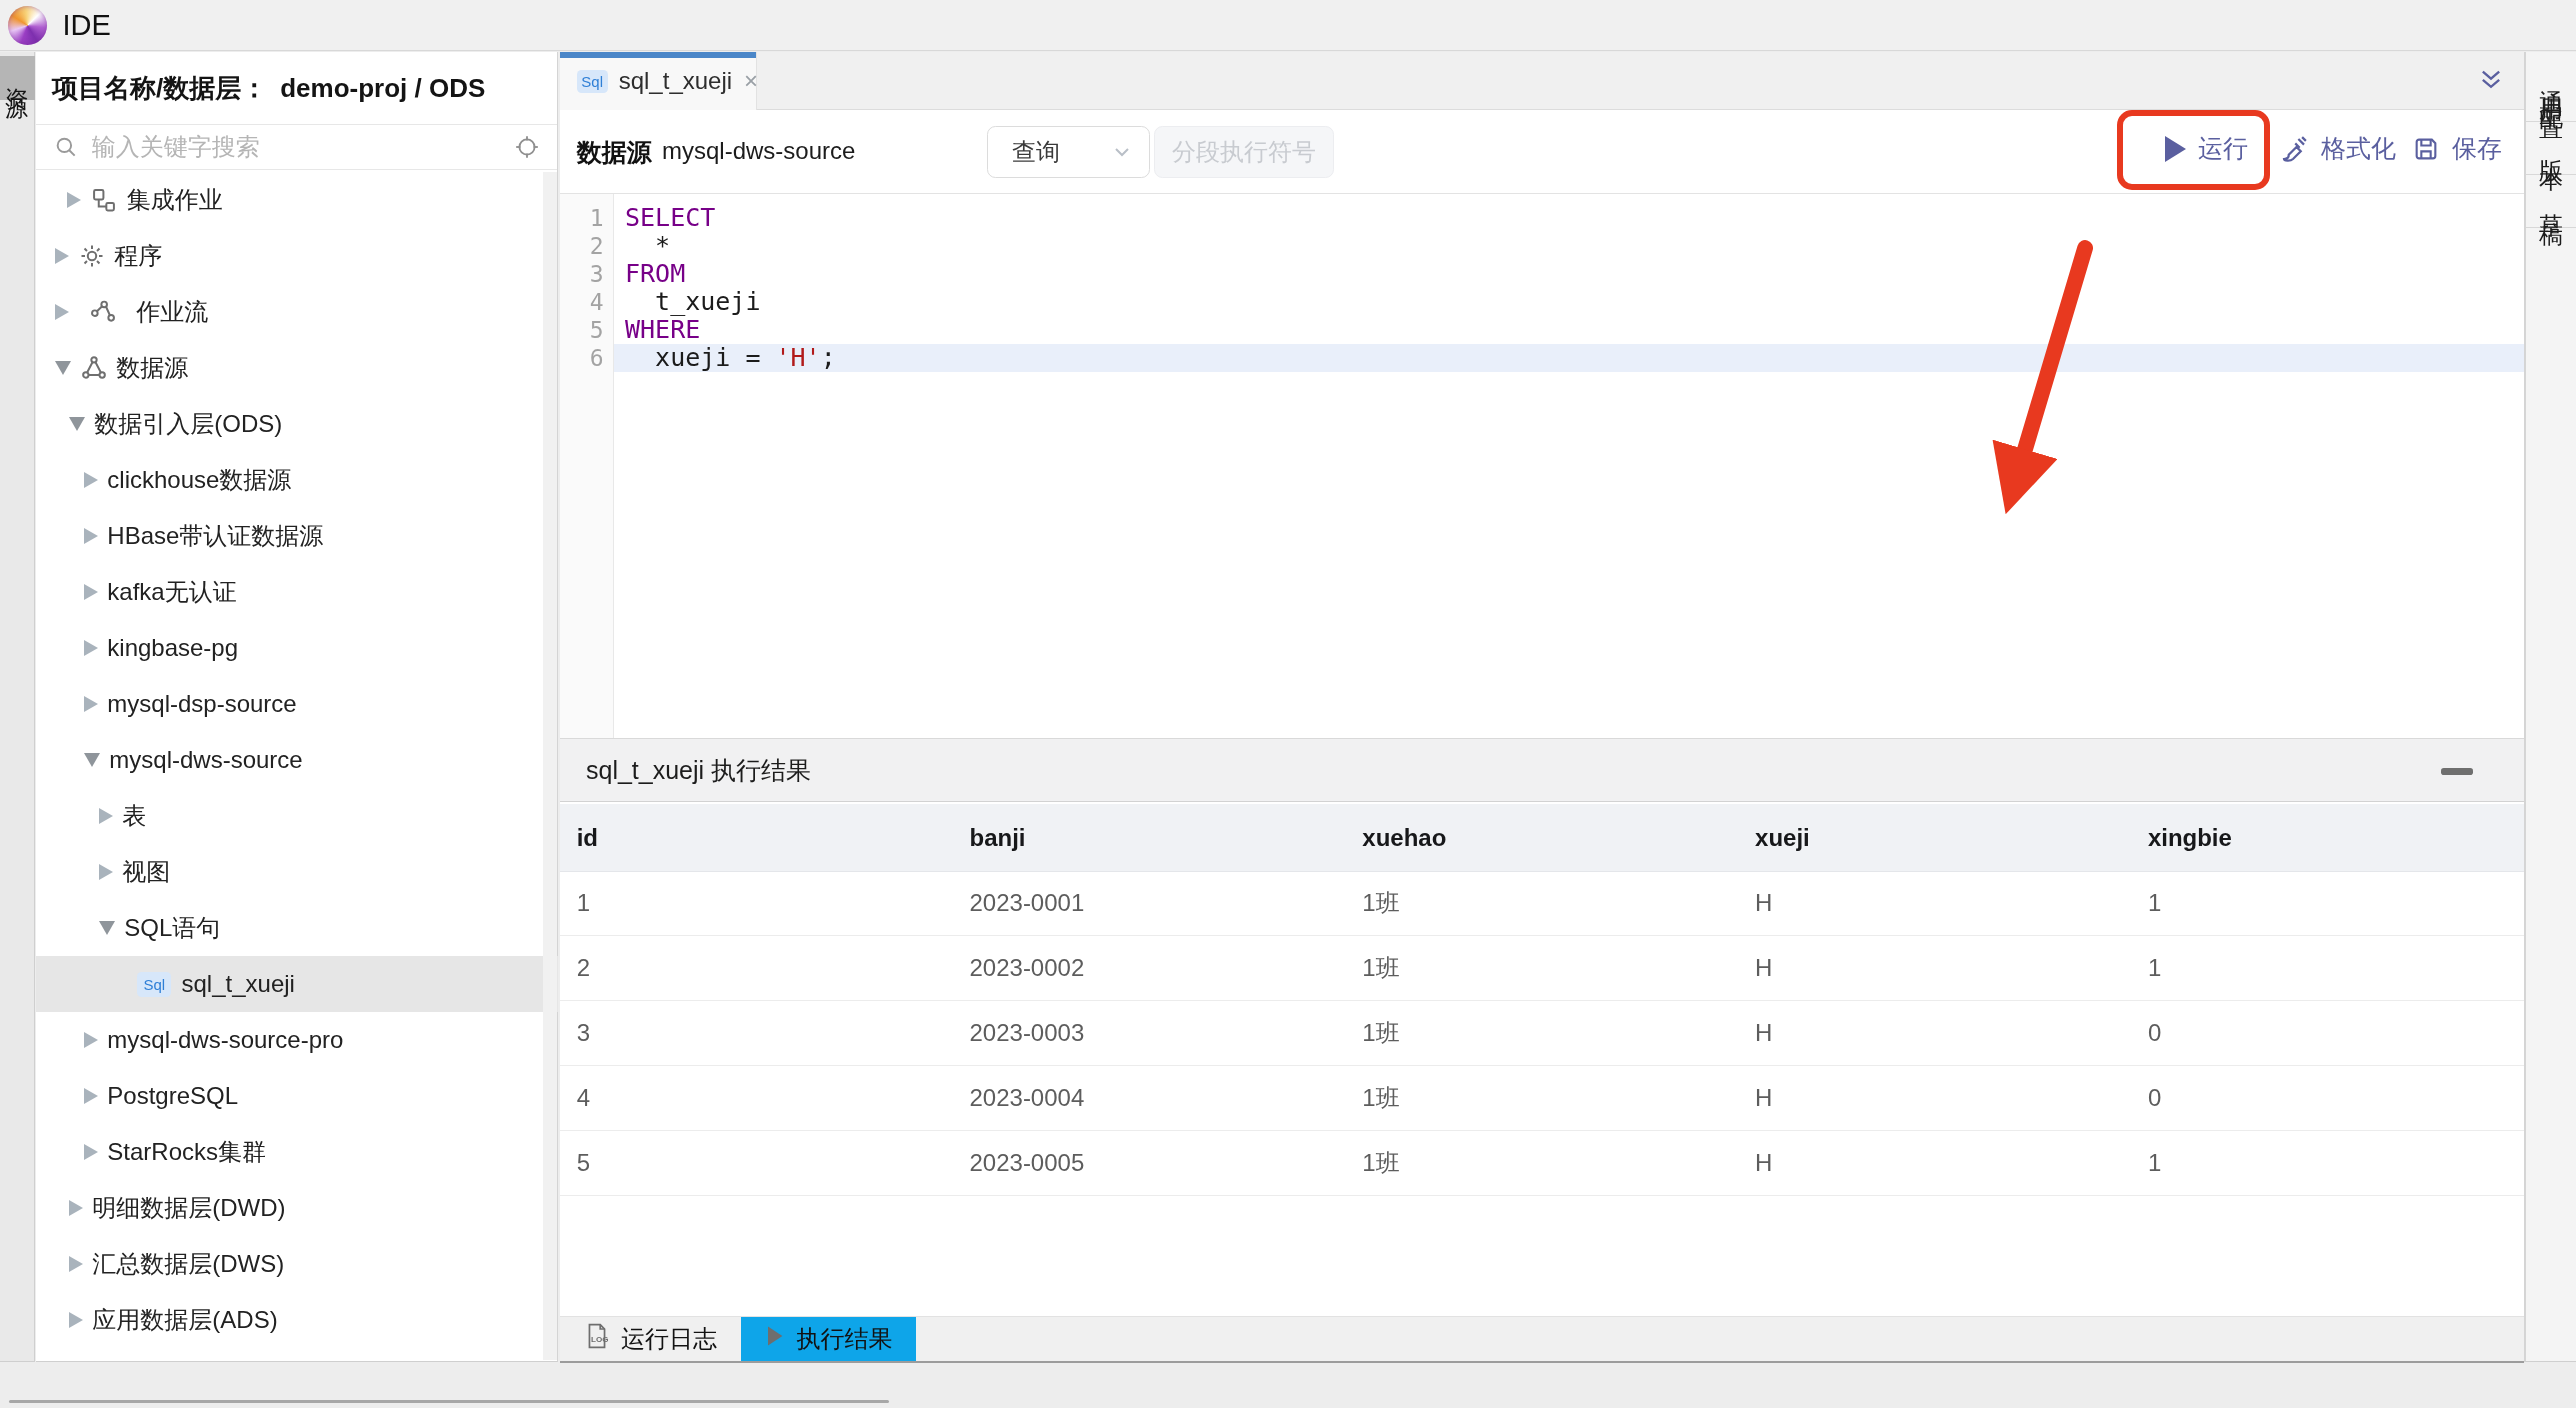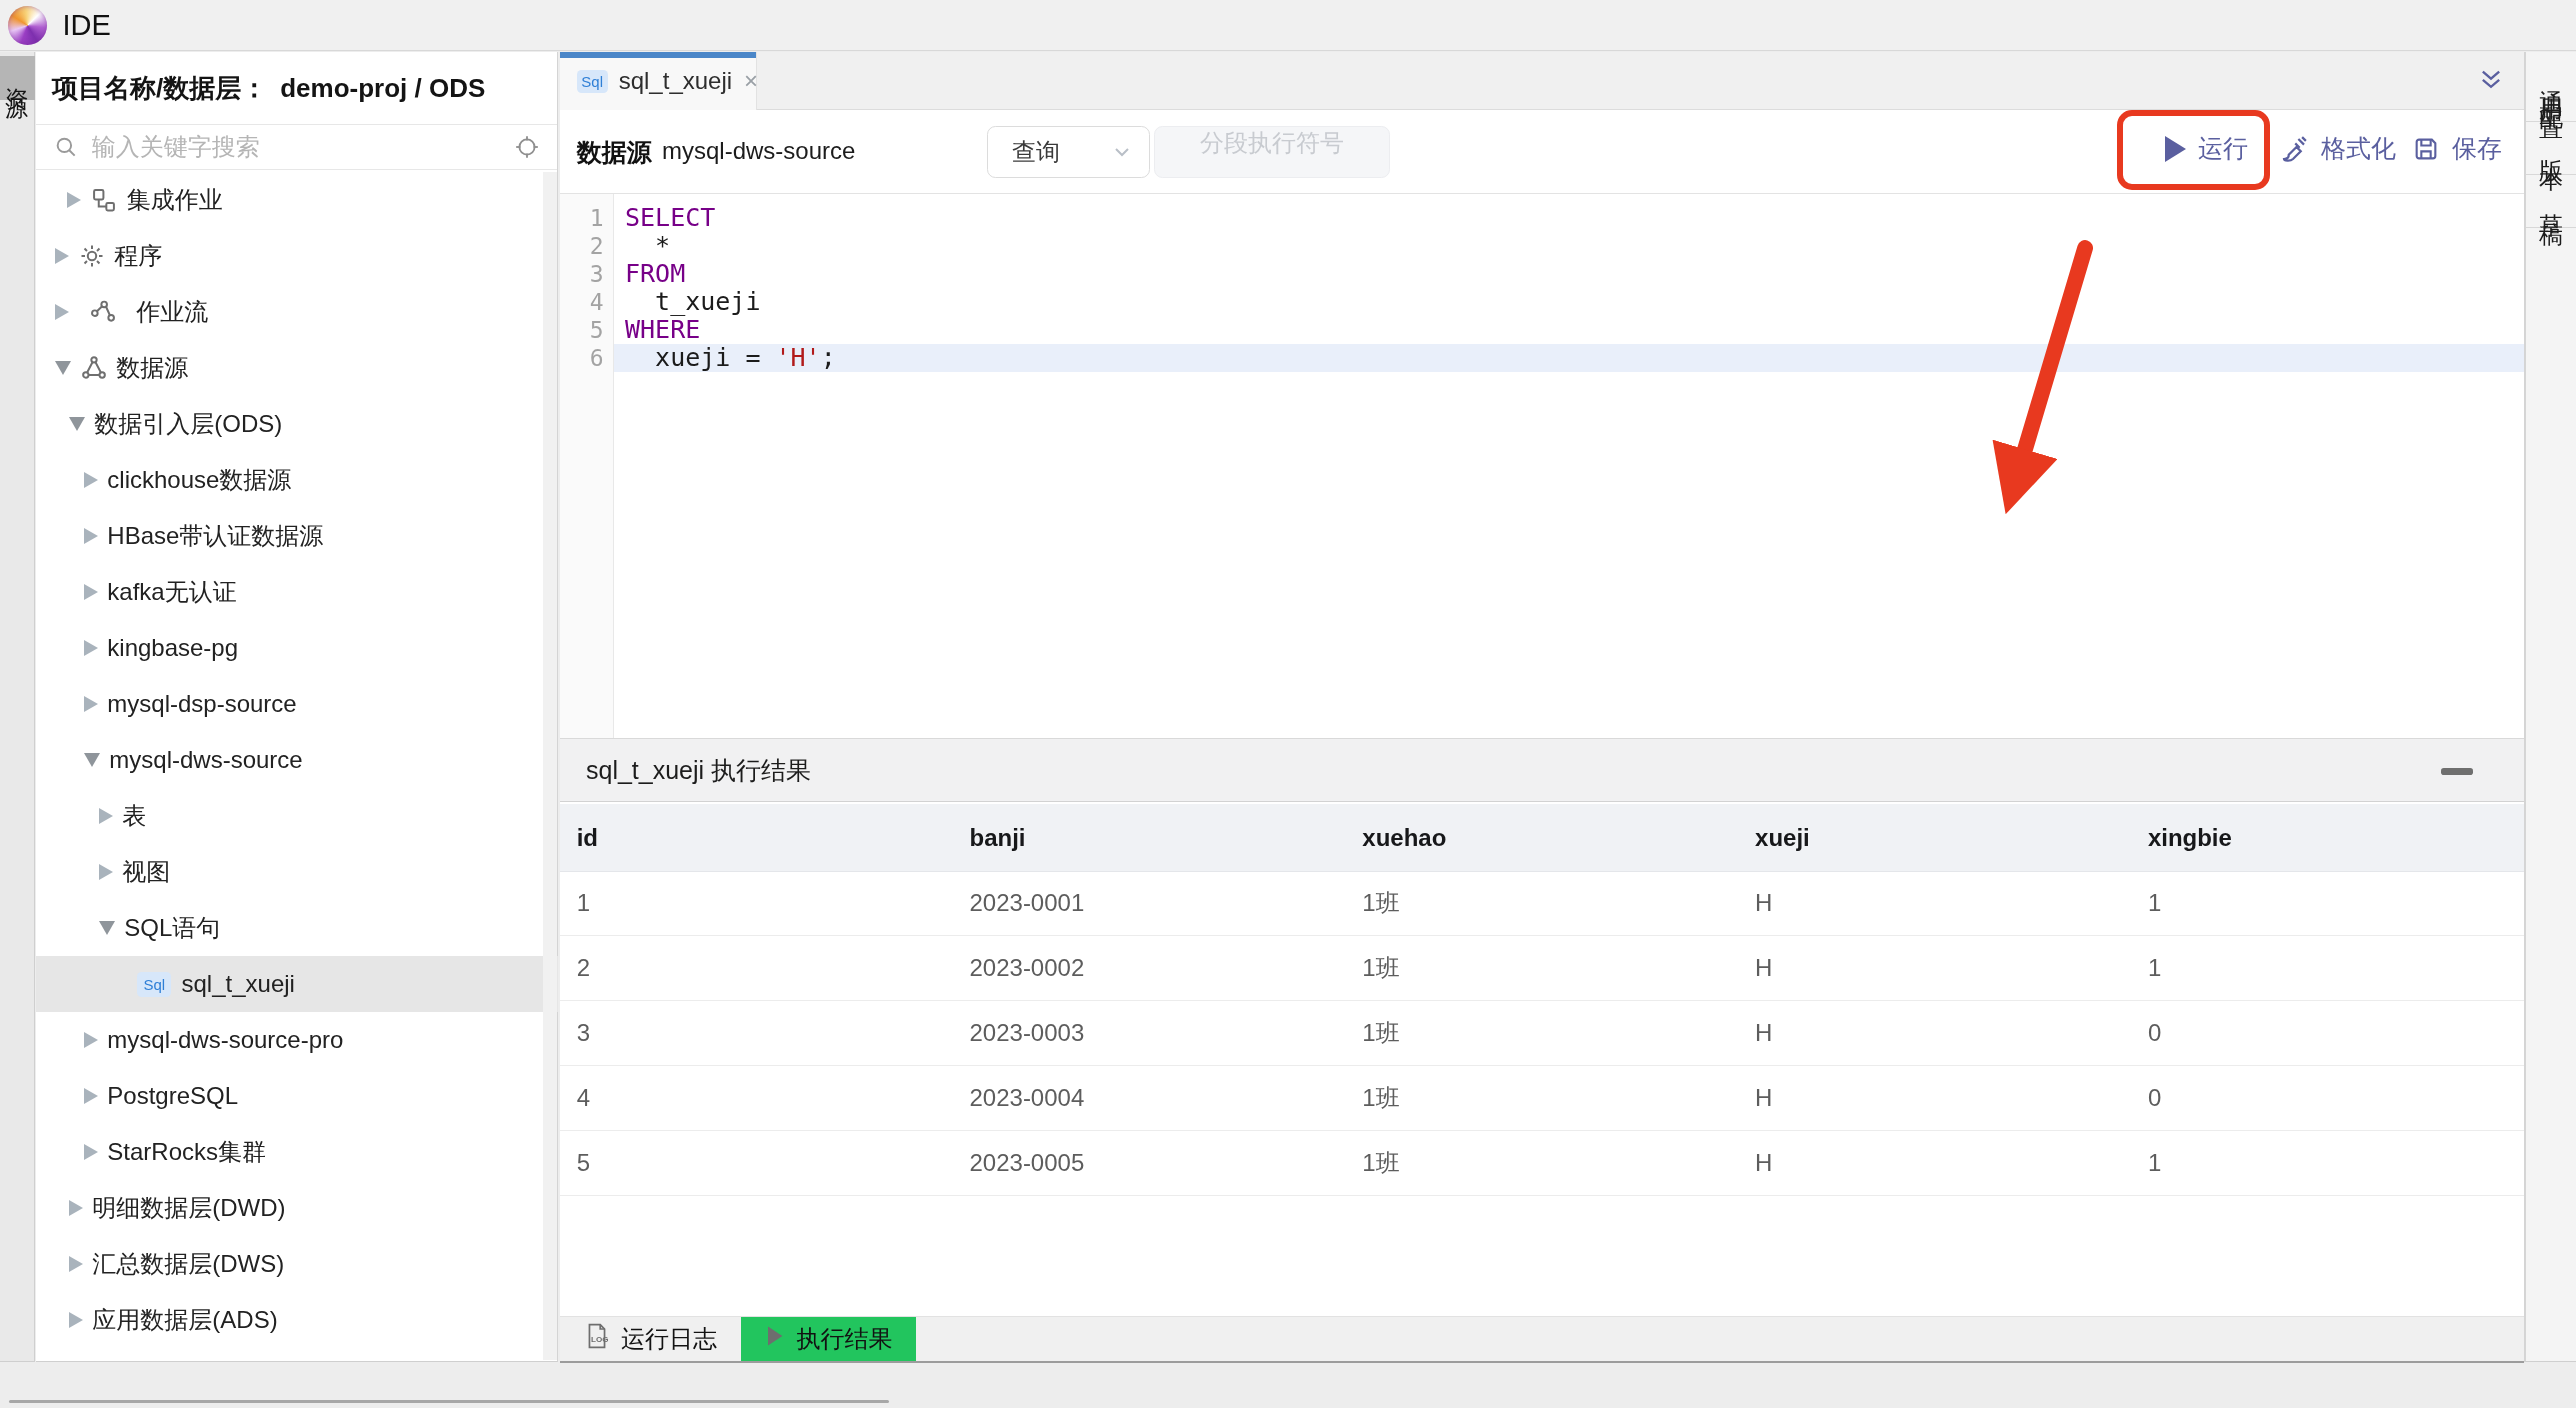--- a/index.html
+++ b/index.html
@@ -51,22 +51,22 @@
   .sql-badge.tab{width:31px;height:23px;}
   .etab .lbl{margin-left:11px;font-size:24px;color:#2e2e2e;}
   .etab .close{margin-left:12px;font-size:24px;color:#9aa0a6;line-height:1;}
   .collapse-chevrons{position:absolute;right:18.6px;top:15px;}
   .toolbar{position:absolute;left:0;top:58px;width:100%;height:84px;border-bottom:0.9px solid #e3e3e3;box-sizing:border-box;}
   .ds-label{position:absolute;left:16.7px;top:26px;font-size:25px;font-weight:bold;color:#111;}
   .ds-value{position:absolute;left:102px;top:27px;font-size:24px;color:#1c1c1c;}
   .mode-select{position:absolute;left:427px;top:16px;width:163px;height:52px;border:0.9px solid #dcdcdc;border-radius:8.4px;
                background:#fff;display:flex;align-items:center;justify-content:space-between;
                padding:0 15px 0 24px;box-sizing:border-box;font-size:24px;color:#3a3a3a;}
-  .seg-btn{position:absolute;left:594px;top:16px;width:236px;height:52px;border:0.9px solid #ecedf0;border-radius:8.4px;
-           background:#f5f6f8;display:flex;justify-content:center;font-size:24px;color:#c8cbd0;box-sizing:border-box;}
+  .seg-btn{position:absolute;left:594px;top:16px;width:180px;height:52px;border:0.9px solid #ecedf0;border-radius:8.4px;
+           background:#f5f6f8;display:flex;align-items:center;justify-content:center;font-size:24px;color:#c8cbd0;box-sizing:border-box;}
   .tool-group{position:absolute;top:22px;display:flex;align-items:center;gap:12px;color:#5a5f9f;font-size:25px;}
   .run-group{left:1605px;}
   .format-group{left:1719px;}
   .save-group{left:1852px;}
   .play-tri{width:0;height:0;border-left:21.3px solid #5a5f9f;border-top:13px solid transparent;border-bottom:13px solid transparent;}
   .tool-group svg{stroke:#5a5f9f;fill:none;stroke-width:1.8;}
   
   .editor{position:absolute;left:0;top:142px;width:100%;height:544px;background:#fff;}
   .gutter{position:absolute;left:0;top:0;bottom:0;width:53px;background:#fafafa;border-right:0.9px solid #e8e8e8;
           padding-top:10.2px;box-sizing:content-box;}
@@ -86,21 +86,21 @@
   .rtable-head{position:absolute;left:0;top:752px;width:100%;height:68px;background:#f0f2f5;
                border-bottom:0.9px solid #e4e6ea;display:flex;box-sizing:border-box;}
   .rtable-head .th{width:386px;padding-left:16.7px;display:flex;align-items:center;font-size:24px;font-weight:bold;color:#17181a;}
   .rtable-body{position:absolute;left:0;top:819px;width:100%;}
   .rrow{height:65px;display:flex;border-bottom:0.9px solid #ececec;box-sizing:border-box;}
   .rrow .td{width:386px;padding-left:16.7px;display:flex;align-items:center;font-size:24px;color:#5d5d5d;}
   
   .bottom-bar{position:absolute;left:0;top:1264px;width:100%;height:44px;background:#f0f0f0;
               border-top:0.9px solid #e2e2e2;border-bottom:2.8px solid #9c9c9c;display:flex;box-sizing:content-box;}
   .btab{display:flex;align-items:center;gap:11px;padding:0 24px;font-size:24px;color:#121212;}
-  .btab.active{background:#22c55e;}
+  .btab.active{background:#0ea5e9;}
   .btab svg{flex:none;}
   
   .right-rail{position:absolute;left:2525px;top:52px;width:51px;height:1310px;background:#f4f4f4;
               border-left:0.9px solid #d5d5d5;border-bottom:0.9px solid #cfcfcf;box-sizing:border-box;}
   .rail-item{display:flex;justify-content:center;padding:18.6px 0 16.7px 0;border-bottom:0.9px solid #d8d8d8;}
   .rail-item span{writing-mode:vertical-rl;font-size:24px;letter-spacing:8.4px;color:#1c1c1c;}
   
   .anno-box{position:absolute;left:2117px;top:110px;width:153px;height:80px;border:6.5px solid #e8391f;
             border-radius:15px;box-sizing:border-box;z-index:40;pointer-events:none;}
   .anno-arrow{position:absolute;left:0;top:0;z-index:40;pointer-events:none;}

